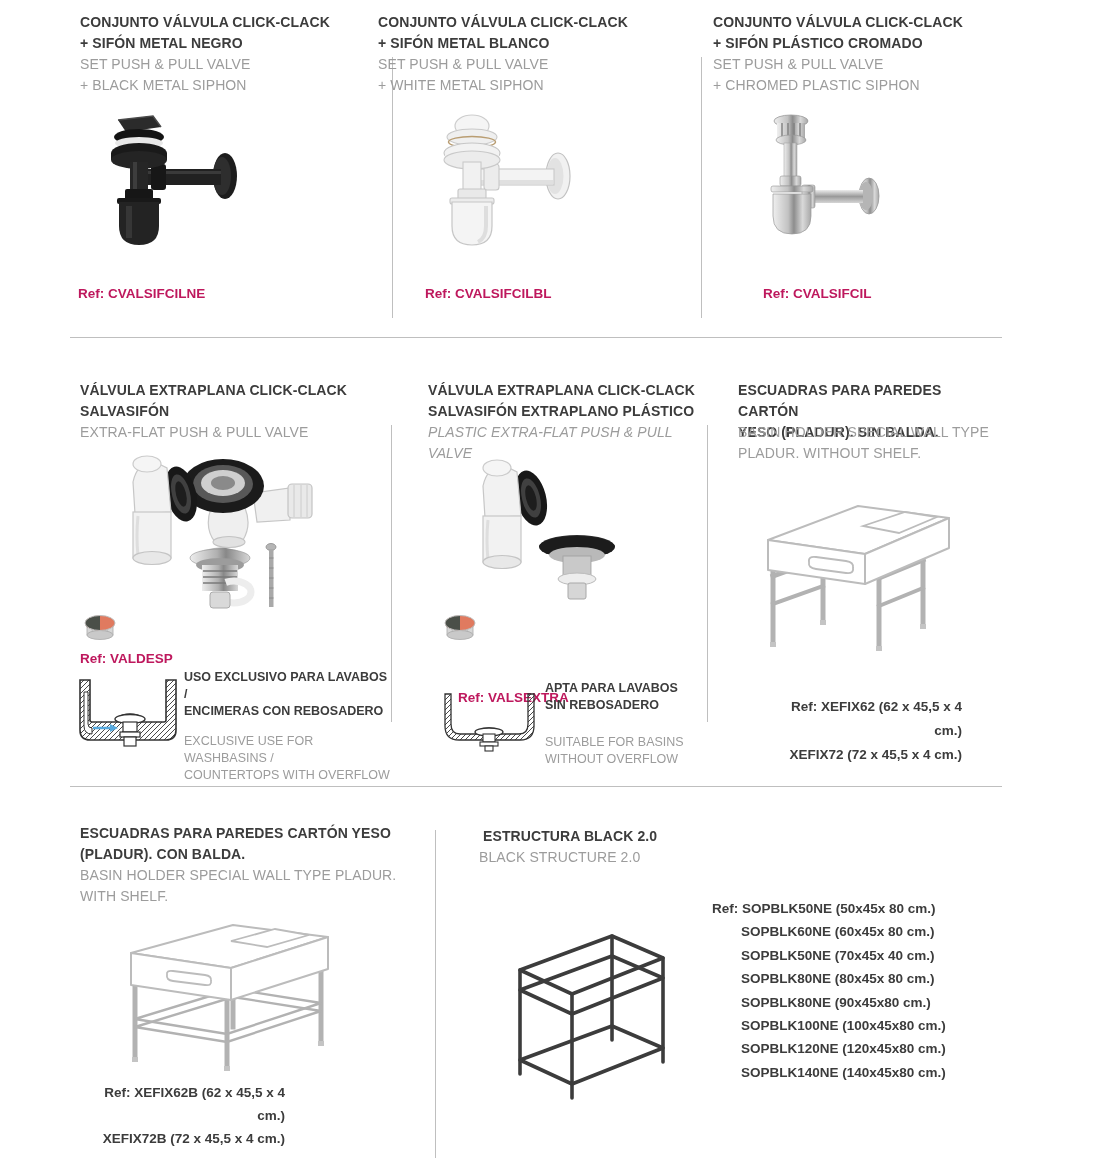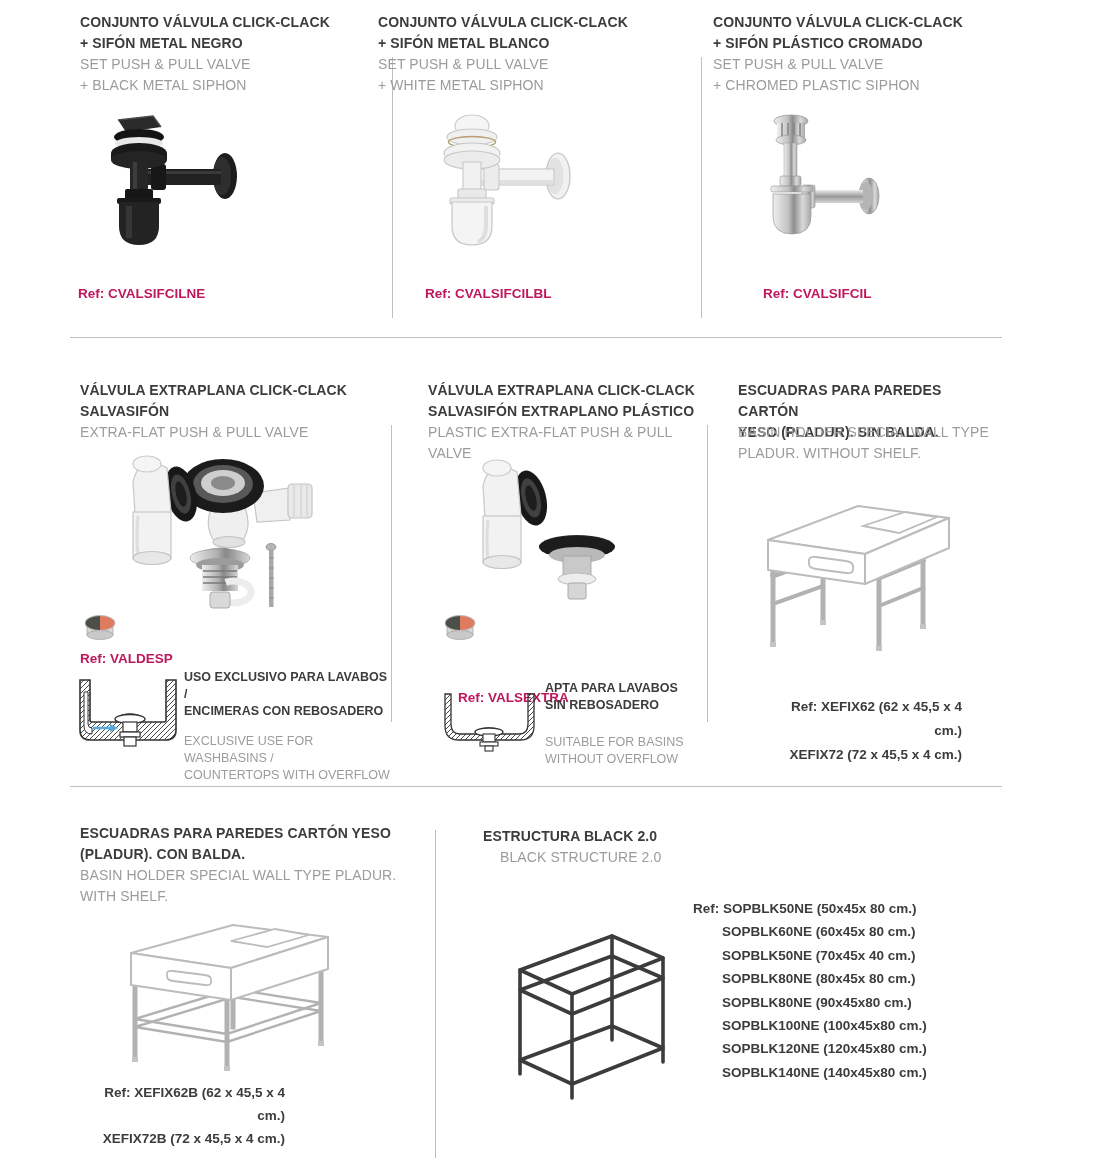--- a/index.html
+++ b/index.html
@@ -8,21 +8,21 @@
   .abs { position:absolute; }
   .card { position:absolute; }
   .title { font-size:14px; font-weight:bold; color:#3c3c3c; line-height:21px; white-space:pre-line; letter-spacing:.1px; }
   .subtitle { font-size:14px; font-weight:400; color:#9c9c9c; line-height:21px; white-space:pre-line; letter-spacing:.1px; }
   .ref { font-size:13.5px; font-weight:600; color:#be185d; }
   .refblock { font-size:13.5px; font-weight:600; color:#3c3c3c; line-height:24px; white-space:pre-line; text-align:right; }
   .note-es { font-size:12.5px; font-weight:bold; color:#3c3c3c; line-height:17px; white-space:pre-line; }
   .note-en { font-size:12.5px; font-weight:400; color:#9c9c9c; line-height:17px; white-space:pre-line;margin-top:20px; }
   .hdiv { position:absolute; height:1px; background:#bfbfbf; }
   .vdiv { position:absolute; width:1px; background:#bfbfbf; }
-  .soplist div { font-size:13.5px; font-weight:600; color:#3c3c3c; height:23.4px; line-height:23.4px; }
+  .soplist div { font-size:13.5px; font-weight:600; color:#3c3c3c; height:23.4px; line-height:23.4px;margin-left:19px; }
   .soplist div + div { padding-left:29px; }
   svg { display:block; }
 </style>
 </head>
 <body>
 
 <div class="vdiv" style="left:392px; top:57px; height:261px;"></div>
 <div class="vdiv" style="left:701px; top:57px; height:261px;"></div>
 <div class="hdiv" style="left:70px; top:337px; width:932px;"></div>
 <div class="vdiv" style="left:391px; top:425px; height:297px;"></div>
@@ -194,21 +194,21 @@
   </svg>
   <div class="abs note-es" style="left:114px; top:299px;">USO EXCLUSIVO PARA LAVABOS /
 ENCIMERAS CON REBOSADERO</div>
   <div class="abs note-en" style="left:114px; top:343px;">EXCLUSIVE USE FOR WASHBASINS /
 COUNTERTOPS WITH OVERFLOW</div>
 </section>
 
 <section class="card" style="left:420px; top:370px; width:287px; height:410px;">
   <div class="abs title" style="left:8px; top:10px;">VÁLVULA EXTRAPLANA CLICK-CLACK
 SALVASIFÓN EXTRAPLANO PLÁSTICO</div>
-  <div class="abs subtitle" style="left:8px; top:52px;">PLASTIC EXTRA-FLAT PUSH &amp; PULL VALVE</div>
+  <div class="abs subtitle" style="left:8px; top:52px;font-style:italic;">PLASTIC EXTRA-FLAT PUSH &amp; PULL VALVE</div>
   <svg class="abs" style="left:15px; top:82px;" width="210" height="160" viewBox="0 0 210 160">
     <g transform="rotate(-14 96 46)">
       <ellipse cx="96" cy="46" rx="15" ry="28" fill="#181818"></ellipse>
       <ellipse cx="96" cy="46" rx="9" ry="20" fill="#404040"></ellipse>
       <ellipse cx="96" cy="46" rx="5" ry="13" fill="#1d1d1d"></ellipse>
     </g>
     <path d="M48 34 Q52 14 70 14 L82 20 L86 64 L50 66 Z" fill="#f2f2f2" stroke="#c7c7c7" stroke-width="1.2"></path>
     <ellipse cx="62" cy="16" rx="14" ry="8" fill="#f5f5f5" stroke="#cbcbcb" stroke-width="1.2"></ellipse>
     <rect x="48" y="64" width="38" height="46" fill="#f2f2f2" stroke="#c7c7c7" stroke-width="1.2"></rect>
     <path d="M53 68 q-2 20 0 40" stroke="#dedede" stroke-width="3" fill="none"></path>
@@ -304,21 +304,21 @@
     </g>
     <path d="M128 28 L172 16 L206 22 L164 34 Z" fill="#ffffff" stroke="#bcbcbc" stroke-width="1.8"></path>
     <path d="M64 62 q-1 -5 6 -4 l32 4 q7 1 6 6 q1 5 -6 4 l-32 -4 q-7 -1 -6 -6 Z" fill="#ffffff" stroke="#bcbcbc" stroke-width="1.8"></path>
   </svg>
   <div class="abs refblock" style="left:15px; top:266px; width:200px; line-height:23px;">Ref: XEFIX62B (62 x 45,5 x 4 cm.)
 XEFIX72B (72 x 45,5 x 4 cm.)</div>
 </section>
 
 <section class="card" style="left:435px; top:815px; width:565px; height:345px;">
   <div class="abs title" style="left:48px; top:11px;">ESTRUCTURA BLACK 2.0</div>
-  <div class="abs subtitle" style="left:65px; top:32px;">BLACK STRUCTURE 2.0</div>
+  <div class="abs subtitle" style="left:44px; top:32px;">BLACK STRUCTURE 2.0</div>
   <svg class="abs" style="left:65px; top:113px;" width="180" height="182" viewBox="0 0 180 182">
     <g stroke="#3c3c3c" stroke-width="3.6" fill="none" stroke-linejoin="round" stroke-linecap="round">
       <path d="M20 42 L112 8 L163 30 L72 66 Z"></path>
       <path d="M20 62 L112 28 L163 50 L72 86 Z"></path>
       <path d="M20 42 V146"></path>
       <path d="M112 8 V112"></path>
       <path d="M163 30 V134"></path>
       <path d="M72 66 V170"></path>
       <path d="M20 132 L112 98 L163 120 L72 156 Z"></path>
     </g>

